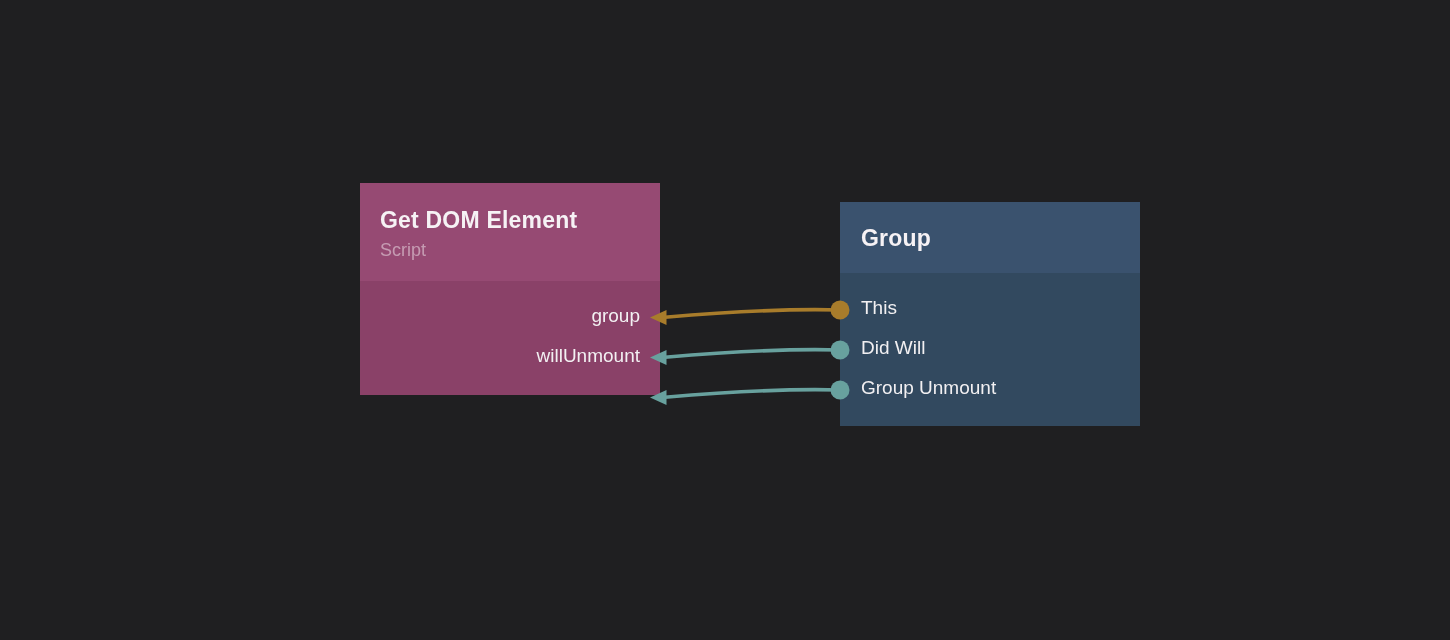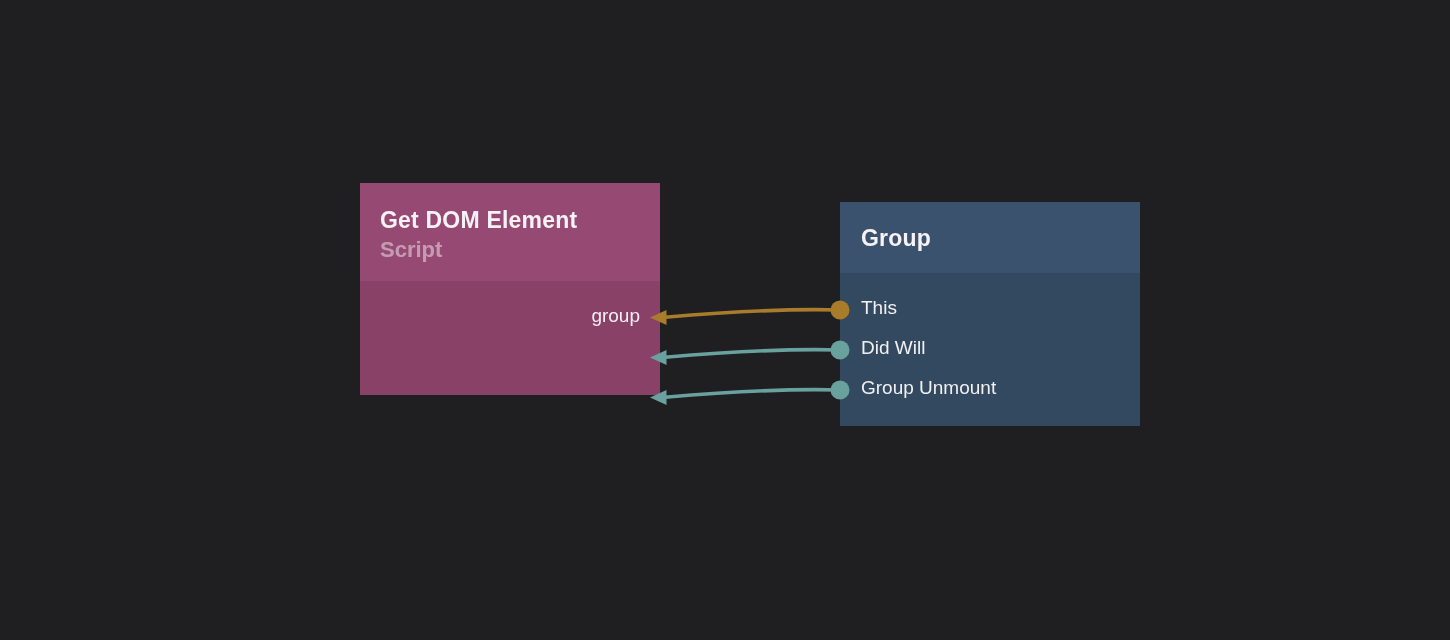--- a/index.html
+++ b/index.html
@@ -28,22 +28,22 @@
   }
   .node-title {
     font-size: 23px;
     font-weight: 600;
     line-height: 30px;
     color: #f6f2f5;
     letter-spacing: 0.2px;
     white-space: nowrap;
   }
   .node-subtitle {
-    font-size: 22px;
-    font-weight: 700;
+    font-size: 18px;
+    font-weight: 400;
     line-height: 30px;
     color: rgba(255, 255, 255, 0.45);
     white-space: nowrap;
   }
   .node-body {
     flex: 1 1 auto;
     box-sizing: border-box;
     display: flex;
     flex-direction: column;
   }
@@ -109,20 +109,23 @@
 
   <div class="node node-script">
     <div class="node-header" style="background-color: rgb(150, 74, 115);">
       <div class="node-title">Get DOM Element</div>
       <div class="node-subtitle">Script</div>
     </div>
     <div class="node-body" style="background-color: rgb(138, 65, 104);">
       <div class="port-row">
         <span class="port-label">group</span>
       </div>
+      <div class="port-row">
+        <span class="port-label">willUnmount</span>
+      </div>
     </div>
   </div>
 
   <div class="node node-group">
     <div class="node-header" style="background-color: rgb(58, 82, 110);">
       <div class="node-title">Group</div>
     </div>
     <div class="node-body" style="background-color: rgb(50, 73, 95);">
       <div class="port-row">
         <span class="port-label">This</span>

